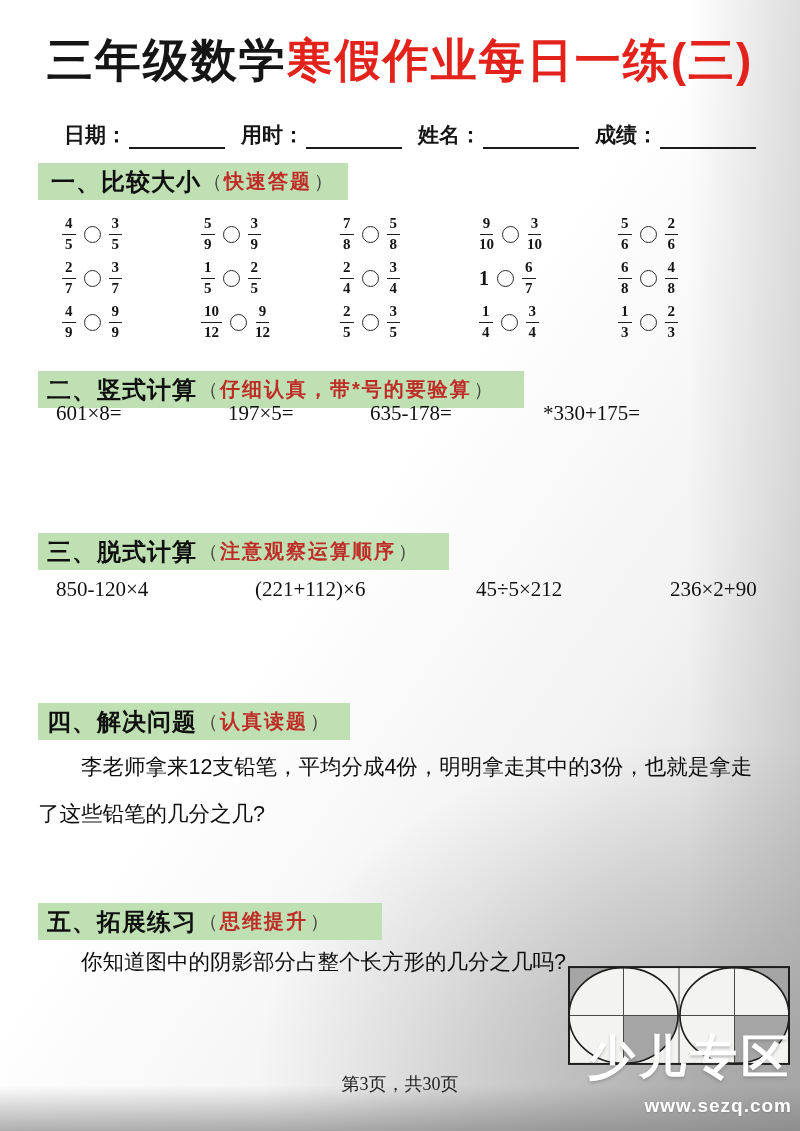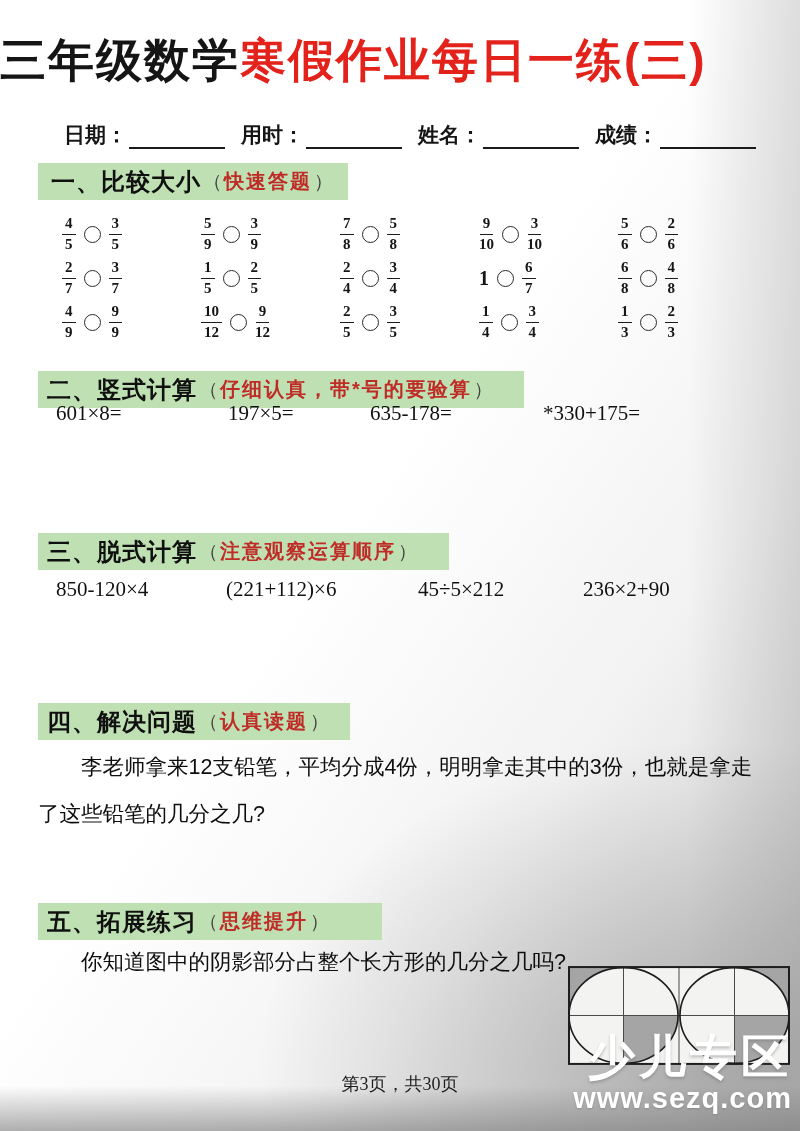--- a/index.html
+++ b/index.html
@@ -5,21 +5,21 @@
   html,body{margin:0;padding:0;}
   body{font-family:"Liberation Sans",sans-serif;}
   .page{
     position:relative;width:800px;height:1131px;overflow:hidden;color:#151515;
     background:
       radial-gradient(ellipse 720px 520px at 88% 94%, rgba(135,135,135,.55), rgba(135,135,135,0) 62%),
       linear-gradient(to top, rgba(110,110,110,.55) 0, rgba(110,110,110,0) 4%),
       linear-gradient(to left, rgba(150,150,150,.30) 0, rgba(150,150,150,0) 14%),
       linear-gradient(125deg,#ffffff 45%,#f2f2f2 70%,#dddddd 88%,#cbcbcb 100%);
   }
-  .page-title{position:absolute;top:30px;left:0;width:100%;text-align:left;
+  .page-title{position:absolute;top:30px;left:0;width:100%;text-align:center;
     font-size:46px;font-weight:900;letter-spacing:2px;white-space:nowrap;}
   .t-red{color:var(--title-red);}
   .meta{position:absolute;top:121px;left:64px;right:44px;display:flex;justify-content:space-between;}
   .meta-field{display:flex;align-items:flex-end;font-weight:700;font-size:21px;}
   .meta-line{display:inline-block;width:96px;height:21px;border-bottom:2px solid #1a1a1a;margin-left:2px;}
   .bar{position:absolute;left:38px;height:37px;background:var(--bar-green);
     display:flex;align-items:center;padding-left:9px;box-sizing:border-box;white-space:nowrap;}
   .bar-title{font-weight:900;font-size:24px;color:#101010;letter-spacing:1px;}
   .bar-paren{color:#444;font-size:19px;margin:0 2px;}
   .bar-hint{color:var(--hint-red);font-size:20px;font-weight:700;letter-spacing:2px;}
@@ -29,31 +29,31 @@
   .frac{display:inline-flex;flex-direction:column;align-items:center;
     font-family:"Liberation Serif",serif;font-weight:700;font-size:15px;line-height:1;}
   .frac .num{padding:0 3px 2.5px;border-bottom:1.7px solid #1d1d1d;}
   .frac .den{padding-top:2.5px;}
   .whole{font-family:"Liberation Serif",serif;font-weight:700;font-size:20px;}
   .circ{width:17px;height:17px;border:1.9px solid #2b2b2b;border-radius:50%;
     display:inline-block;box-sizing:border-box;background:transparent;flex:0 0 auto;}
   .prob-row{position:absolute;left:56px;right:40px;display:grid;
     font-family:"Liberation Serif",serif;font-size:21px;color:#111;white-space:nowrap;}
   .prob-row.vertical{top:401px;grid-template-columns:172px 142px 173px auto;}
-  .prob-row.stepwise{top:577px;grid-template-columns:170px 192px 165px auto;}
+  .prob-row.stepwise{top:577px;grid-template-columns:170px 192px 165px auto;gap:29px;}
   .para{position:absolute;left:38px;right:42px;font-size:21.5px;line-height:47px;
     text-indent:2em;color:#0e0e0e;font-family:"Liberation Sans",sans-serif;}
   .para.word{top:744px;}
   .para.extend-q{top:947px;right:220px;line-height:30px;}
   .figure{position:absolute;left:568px;top:966px;width:222px;height:99px;}
   .footer{position:absolute;top:1072px;left:0;width:100%;text-align:center;
     font-family:"Liberation Serif",serif;font-size:18px;color:#1c1c1c;}
   .watermark{position:absolute;right:8px;top:1033px;text-align:right;color:#ffffff;z-index:5;line-height:1;}
   .wm-brand{font-size:47px;font-weight:900;letter-spacing:4px;text-shadow:0 2px 3px rgba(90,90,90,.35);}
-  .wm-site{font-size:29px;font-weight:800;letter-spacing:1px;margin-top:4px;text-shadow:0 1px 2px rgba(90,90,90,.35);}
+  .wm-site{font-size:19px;font-weight:800;letter-spacing:1px;margin-top:16px;text-shadow:0 1px 2px rgba(90,90,90,.35);}
 </style>
 </head>
 <body>
 
 <div class="page" style="--title-red: #e3231b; --hint-red: #bf2b26; --bar-green: #bfe0b3;">
 
   <div class="page-title">
     <span>三年级数学</span><span class="t-red">寒假作业每日一练(三)</span>
   </div>
 

